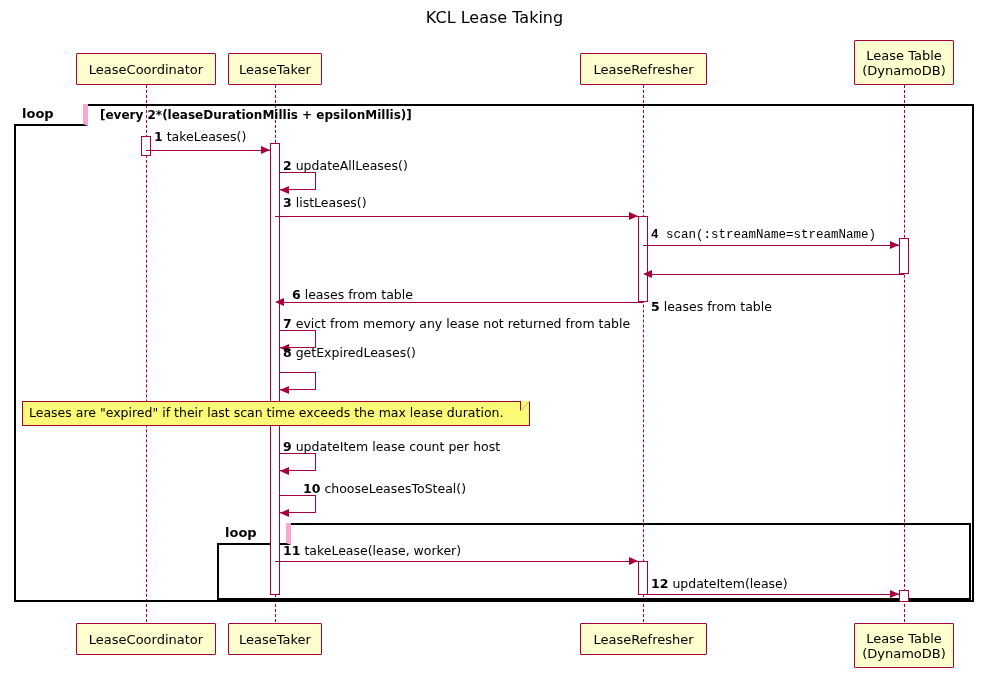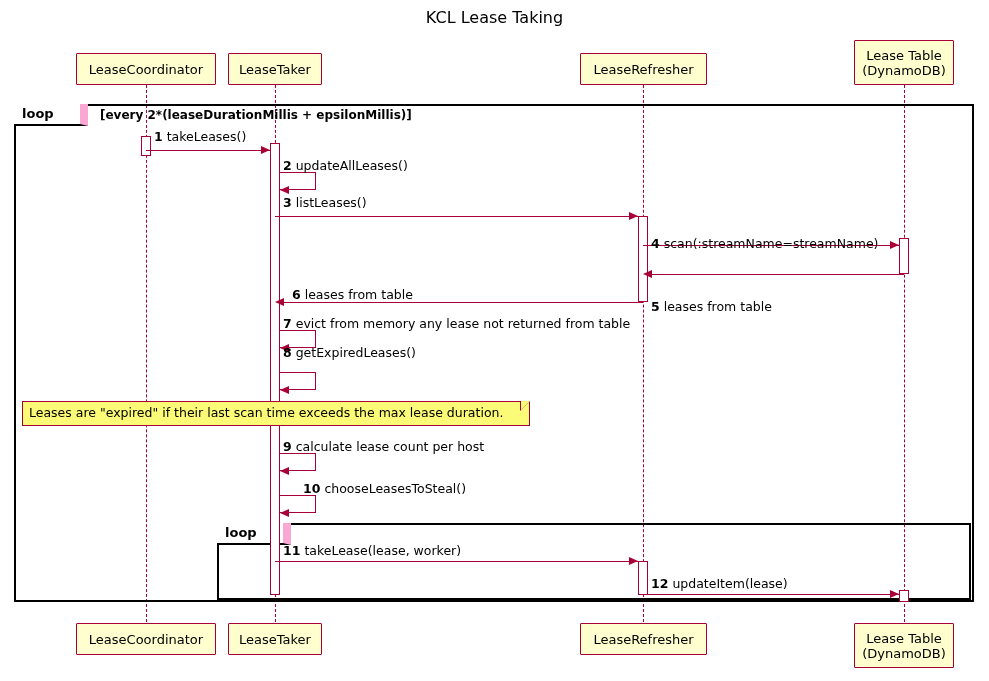--- a/index.html
+++ b/index.html
@@ -55,21 +55,21 @@
   .frame {
     position: absolute;
     box-sizing: border-box;
     border: 2px solid #000000;
     background: transparent;
   }
   .frame-tab {
     position: absolute;
     box-sizing: border-box;
     background: #ffffff;
-    border-right: 8px solid #f9a8d4;
+    border-right: 5px solid #f9a8d4;
     border-bottom: 2px solid #000000;
     font-size: 13px;
     font-weight: bold;
     color: #000000;
     padding: 2px 14px 2px 8px;
     line-height: 16px;
   }
   .frame-tab::after {
     content: "";
     position: absolute;
@@ -202,21 +202,21 @@
 
   <div class="msg-line" style="left:275px; top:216px; width:363px;"></div>
   <div class="arrow-head arrow-right" style="left:629px; top:212px;"></div>
   <div class="msg-label" style="left:283px; top:195px;">
     <b>3</b>
     <span>listLeases()</span>
   </div>
 
   <div class="msg-line" style="left:643px; top:245px; width:256px;"></div>
   <div class="arrow-head arrow-right" style="left:890px; top:241px;"></div>
-  <div class="msg-label" style="left:651px; top:236px;">
+  <div class="msg-label" style="left:651px; top:228px;font-family:Liberation Mono, monospace;">
     <b>4</b>
     <span>scan(:streamName=streamName)</span>
   </div>
 
   <div class="msg-line" style="left:648px; top:274px; width:256px;"></div>
   <div class="arrow-head arrow-left" style="left:643px; top:270px;"></div>
   <div class="msg-label" style="left:651px; top:257px;margin-top:42px;">
     <b>5</b>
     <span>leases from table</span>
   </div>
@@ -245,21 +245,21 @@
   <div class="note" style="left:22px; top:401px; width:508px; height:25px;">
     <span>Leases are "expired" if their last scan time exceeds the max lease duration.</span>
   </div>
   <div class="note-fold" style="left:520px; top:401px;"></div>
   <div class="note-fold-inner" style="left:521px; top:401px;"></div>
 
   <div class="self-msg" style="left:280px; top:453px;"></div>
   <div class="arrow-head arrow-left" style="left:280px; top:467px;"></div>
   <div class="msg-label" style="left:283px; top:439px;">
     <b>9</b>
-    <span>calculate lease count per host</span>
+    <span>updateItem lease count per host</span>
   </div>
 
   <div class="self-msg" style="left:280px; top:495px;"></div>
   <div class="arrow-head arrow-left" style="left:280px; top:509px;"></div>
   <div class="msg-label" style="left:283px; top:481px;margin-left:20px;">
     <b>10</b>
     <span>chooseLeasesToSteal()</span>
   </div>
 
   <div class="msg-line" style="left:275px; top:561px; width:363px;"></div>

